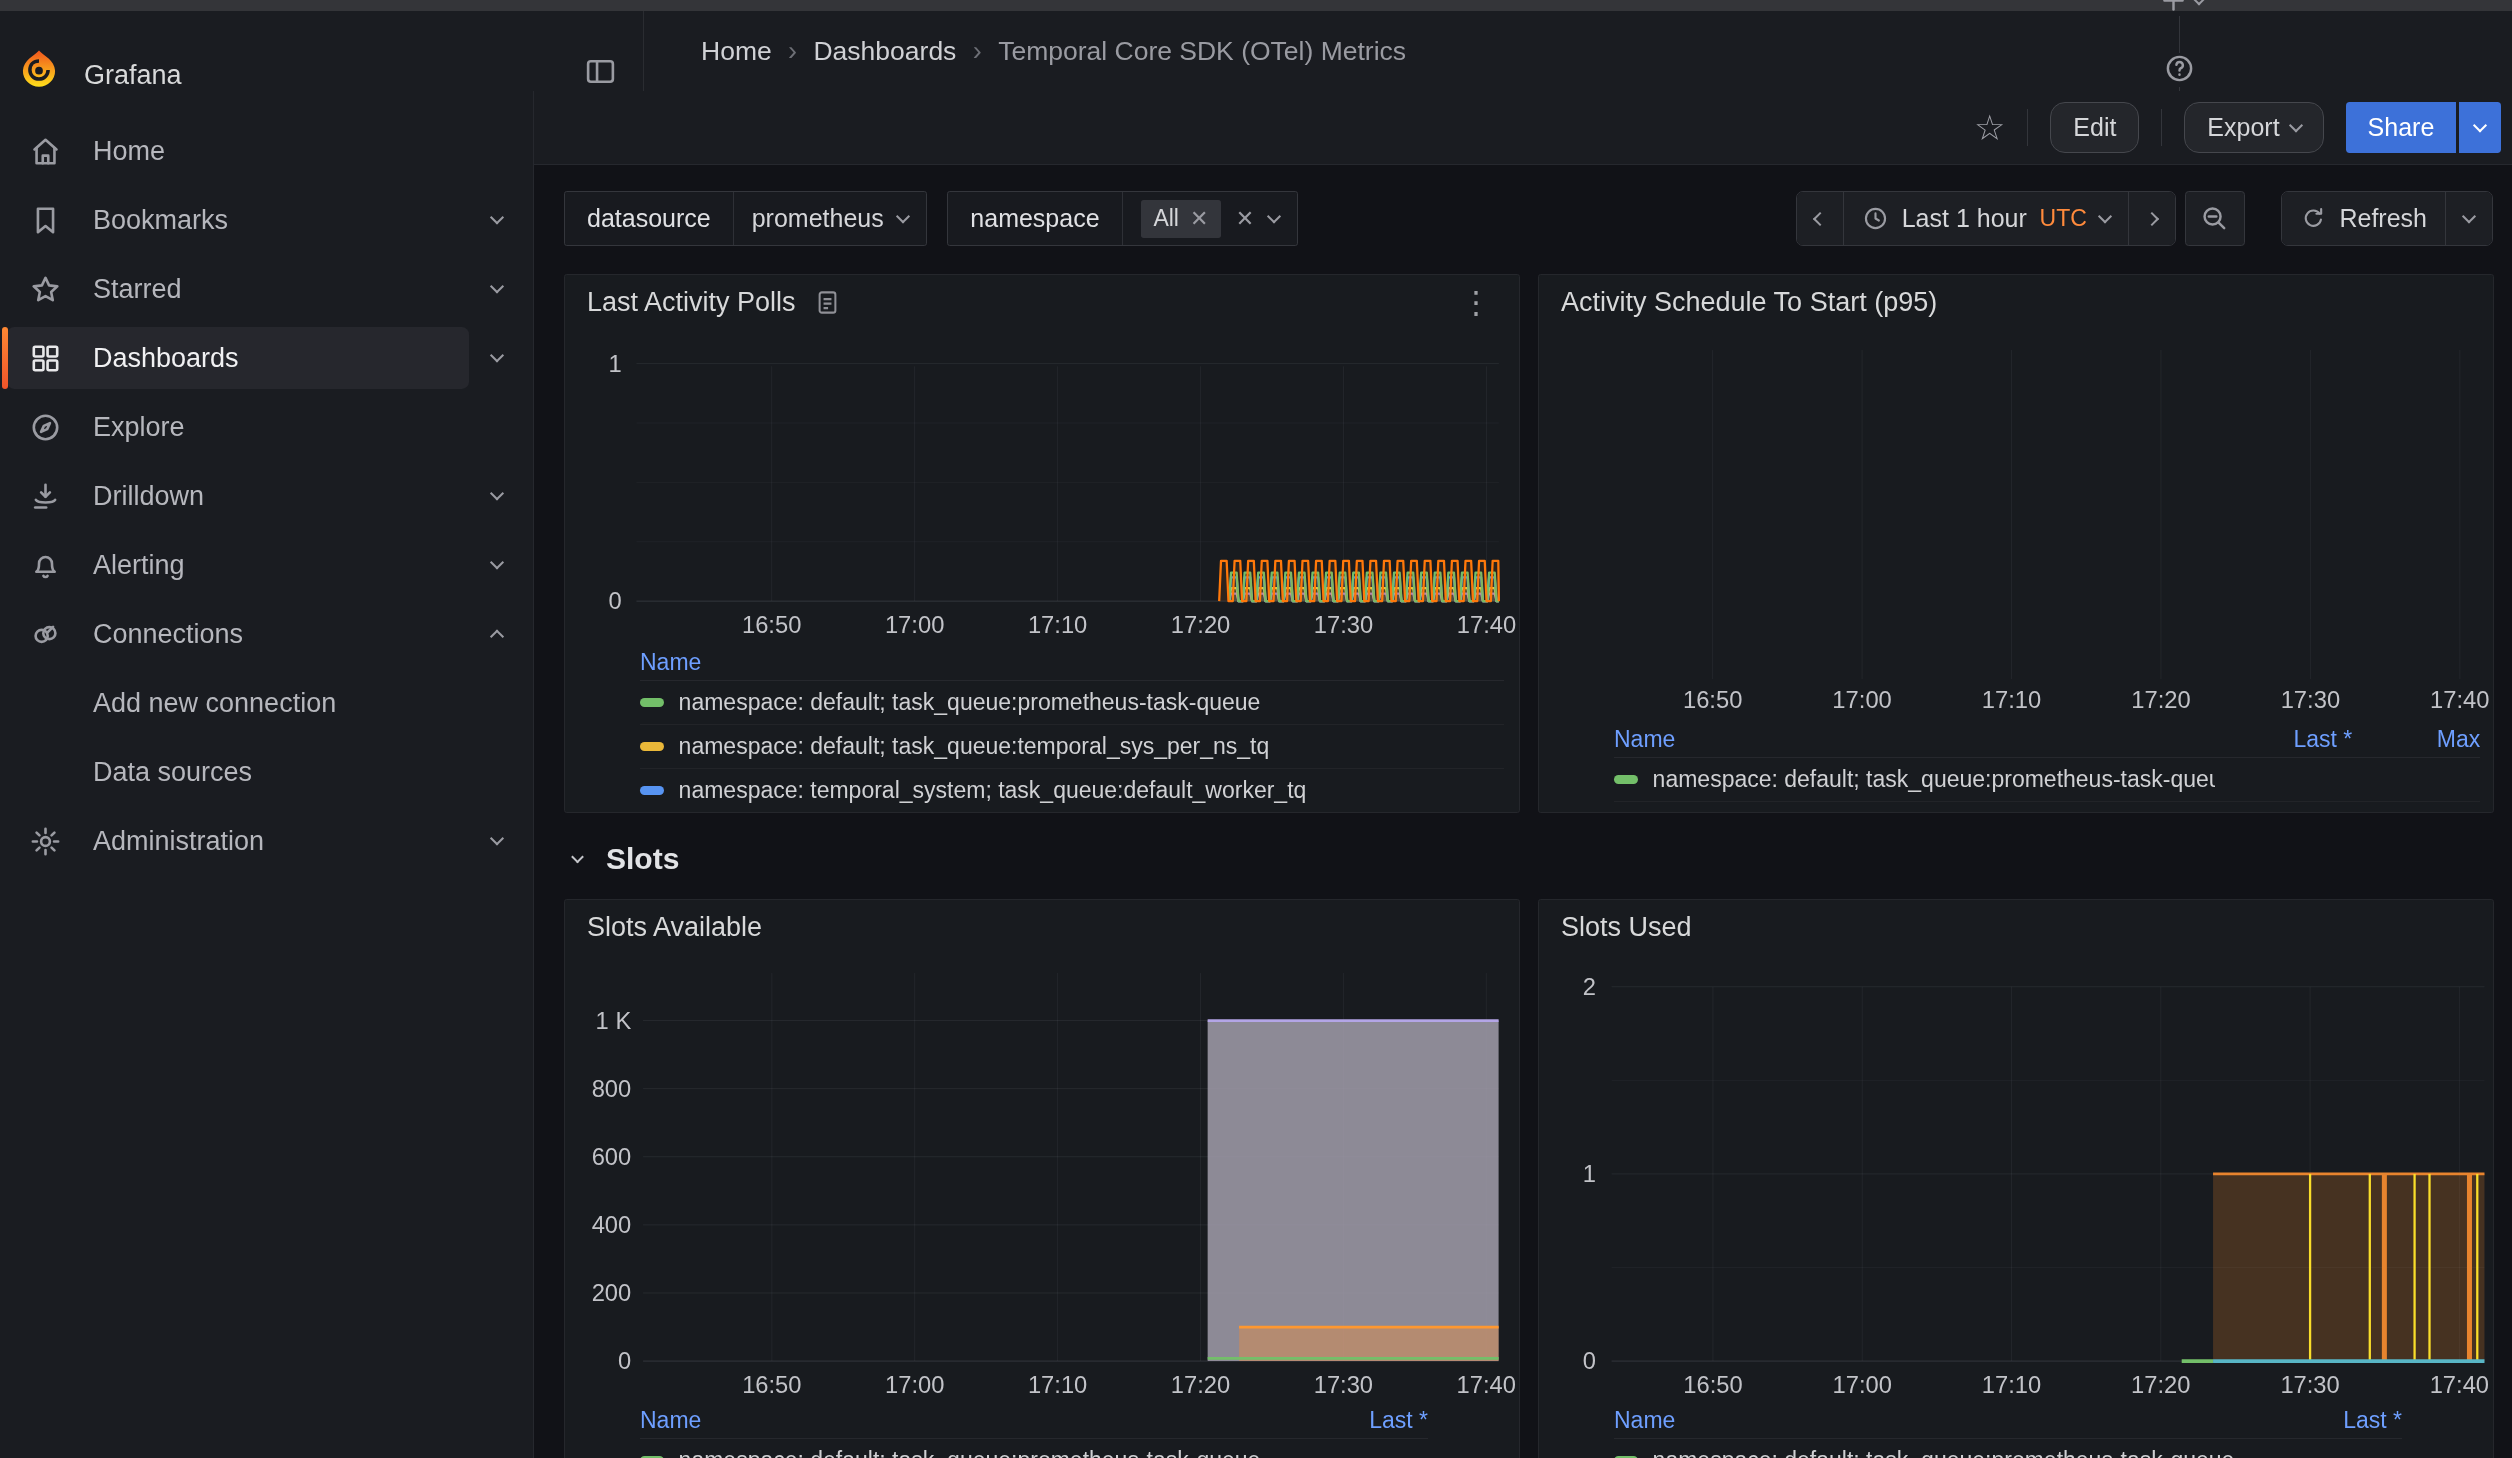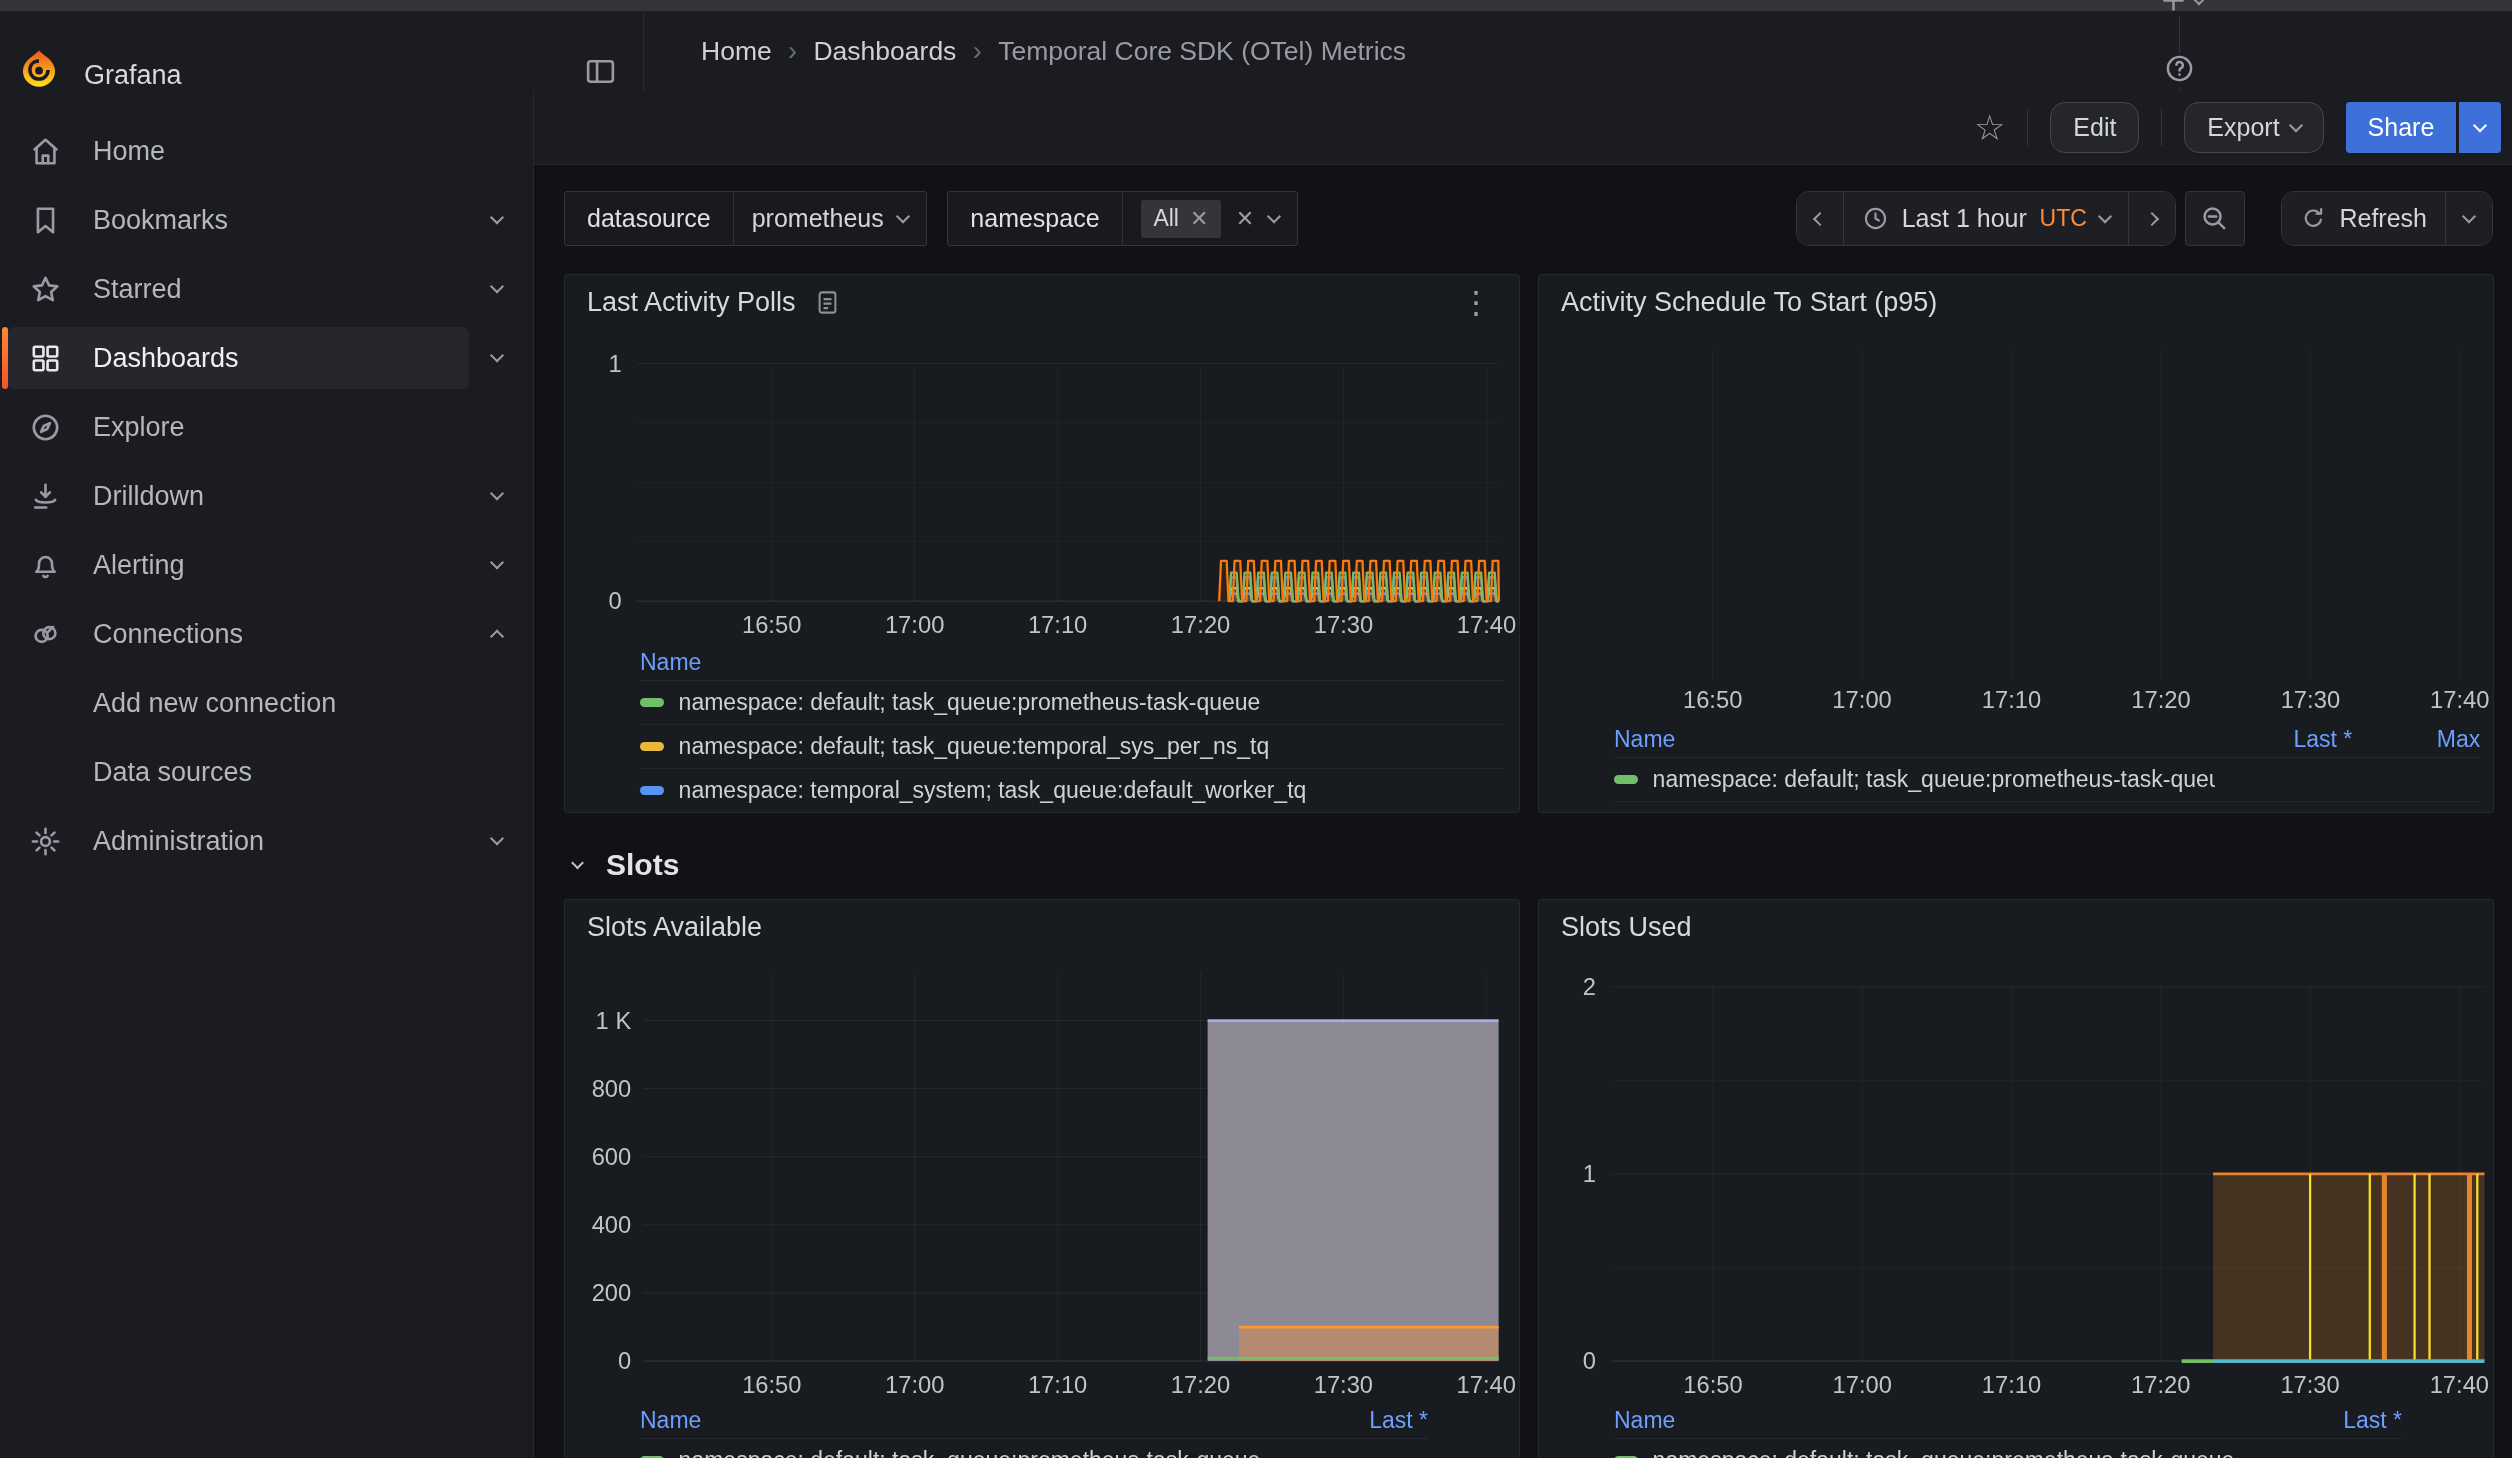--- a/index.html
+++ b/index.html
@@ -57,21 +57,21 @@
   .scroll-area { position:relative; flex:1; background:#111217; overflow:hidden; }
 
   
   .subbar { position:absolute; left:30px; right:19px; top:25px; height:57px; display:flex; align-items:center; }
   .vargroup { display:flex; align-items:stretch; height:55px; border:0.9px solid #34363c; border-radius:2.7px; margin-right:20px; background:#181a1f; }
   .var-label { display:flex; align-items:center; padding:0 22px; font-size:25px; font-weight:500; color:#e0e1e4; border-right:0.9px solid #2e3036; }
   .var-value { display:flex; align-items:center; gap:14.6px; padding:0 18px; font-size:25px; color:#d5d6d9; cursor:pointer; }
   .chip { display:flex; align-items:center; gap:11px; background:#33353b; border-radius:2.7px; padding:5.5px 12.8px; font-size:23px; }
   .chip .x, .var-value .x { font-size:22px; color:#9a9ba2; cursor:pointer; }
   .timebar { margin-left:auto; display:flex; align-items:center; }
-  .btn-group { display:flex; align-items:stretch; height:55px; border:0.9px solid #34363c; border-radius:13px; overflow:hidden; }
+  .btn-group { display:flex; align-items:stretch; height:55px; border:0.9px solid #34363c; border-radius:7px; overflow:hidden; }
   .tg-seg { display:flex; align-items:center; gap:12.8px; padding:0 18px; background:#1d1f24; border-left:0.9px solid #34363c; font-size:25px; font-weight:500; color:#d5d6d9; cursor:pointer; }
   .tg-seg:first-child { border-left:none; }
   .tg-seg .icn { width:27px; height:27px; }
   .utc { color:#ff8a3c; font-size:23px; font-weight:500; }
   .sq-btn { width:60px; height:55px; margin-left:9px; border:0.9px solid #34363c; border-radius:3.7px; background:#1d1f24; display:flex; align-items:center; justify-content:center; cursor:pointer; }
   .refresh-group { margin-left:36px; }
 
   
   .panel { position:absolute; width:956px; background:#181b1f; border:0.9px solid #25272c; border-radius:2.7px; overflow:hidden; }
   .panel-header { position:absolute; top:0; left:0; right:0; height:55px; display:flex; align-items:center; padding:0 16.4px 0 22px; z-index:3; }
@@ -81,21 +81,21 @@
   .chart { position:absolute; left:0; top:0; }
   .chart text.tick { font-size:26px; fill:#c2c3c8; font-family:"Liberation Sans","DejaVu Sans",sans-serif; }
   .legend { position:absolute; left:75px; font-size:23px; }
   .lg-head { display:flex; align-items:center; height:37px; color:#6e9fff; font-weight:500; border-bottom:0.9px solid #26282d; }
   .lg-row { display:flex; align-items:center; height:44px; border-bottom:0.9px solid #222428; color:#d0d1d4; }
   .swatch { width:24px; height:9px; border-radius:4.6px; margin-right:14.6px; flex:none; }
   .lg-name { flex:1; white-space:nowrap; overflow:hidden; }
   .lg-col { width:137px; text-align:right; flex:none; }
   .lg-col.max { width:128px; }
 
-  .section-row { position:absolute; left:39px; top:671px; height:46px; display:flex; align-items:center; gap:24px; cursor:pointer;margin-top:6px; }
+  .section-row { position:absolute; left:39px; top:671px; height:46px; display:flex; align-items:center; gap:24px; cursor:pointer; }
   .section-row .chev { border-color:#c5c6cb; width:9px; height:9px; }
   .section-title { font-size:30px; font-weight:700; color:#e2e3e6; }
 </style>
 </head>
 <body>
 
 <div class="screen">
   <div class="top-strip"></div>
 
   <header class="nav">

